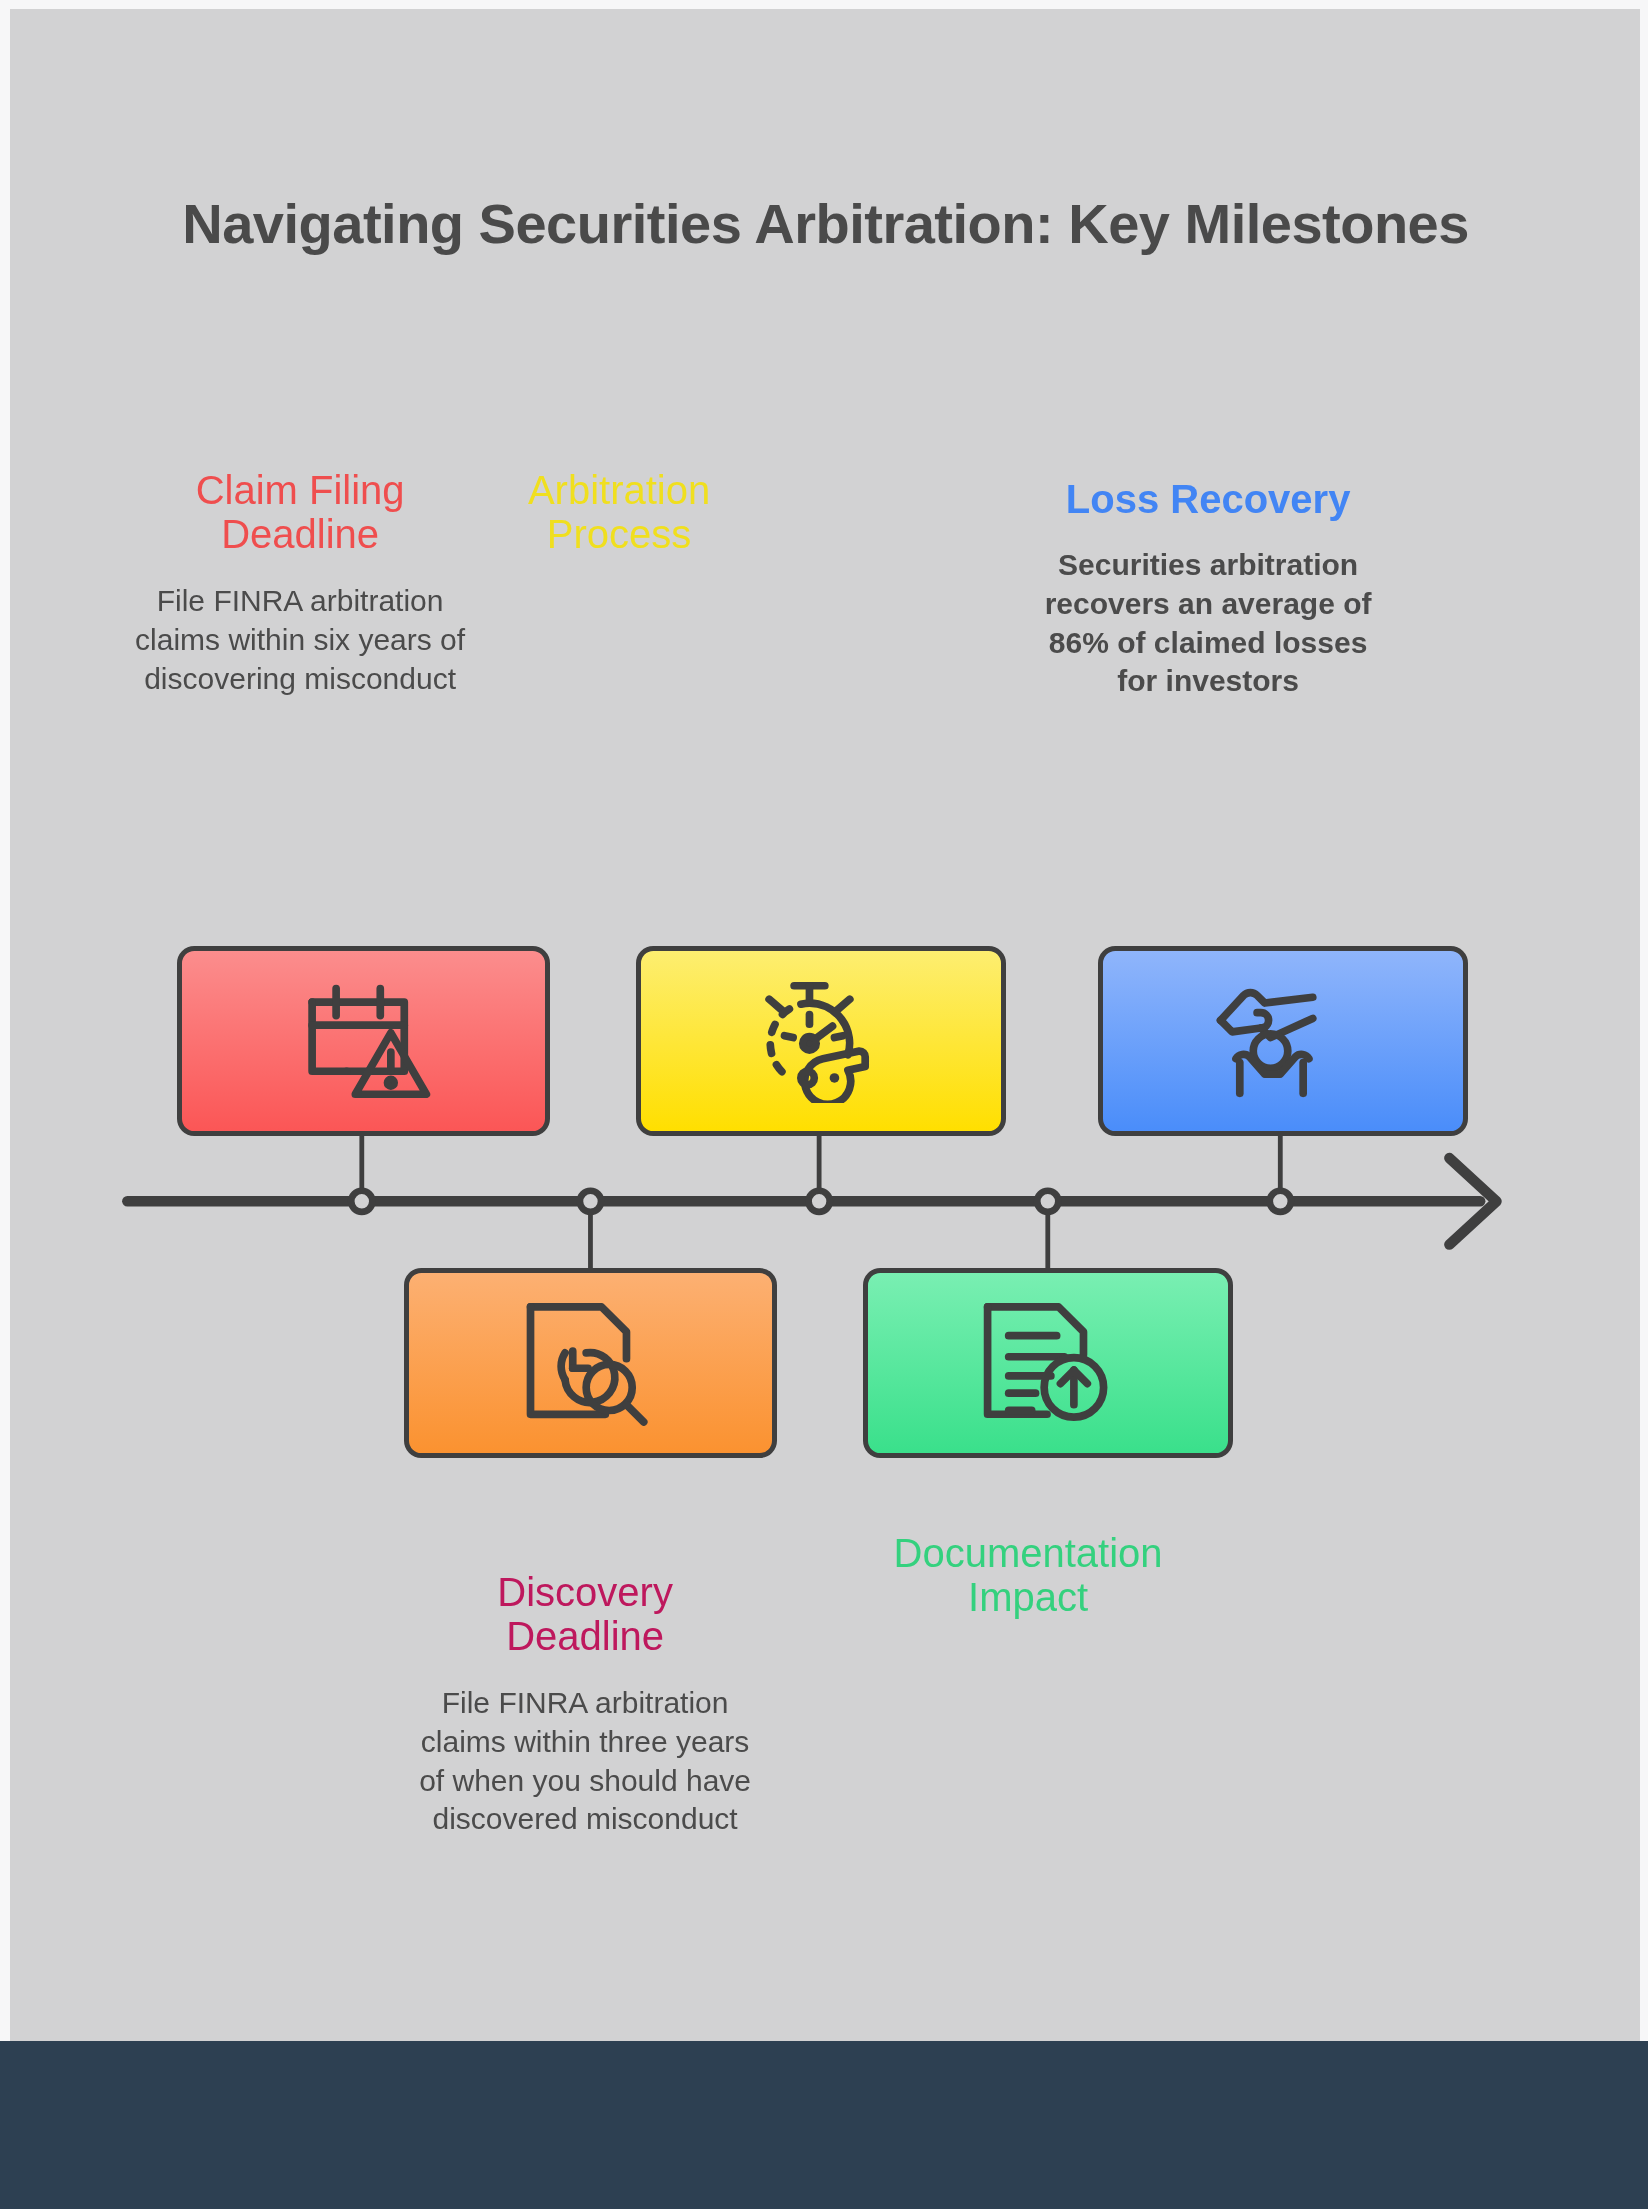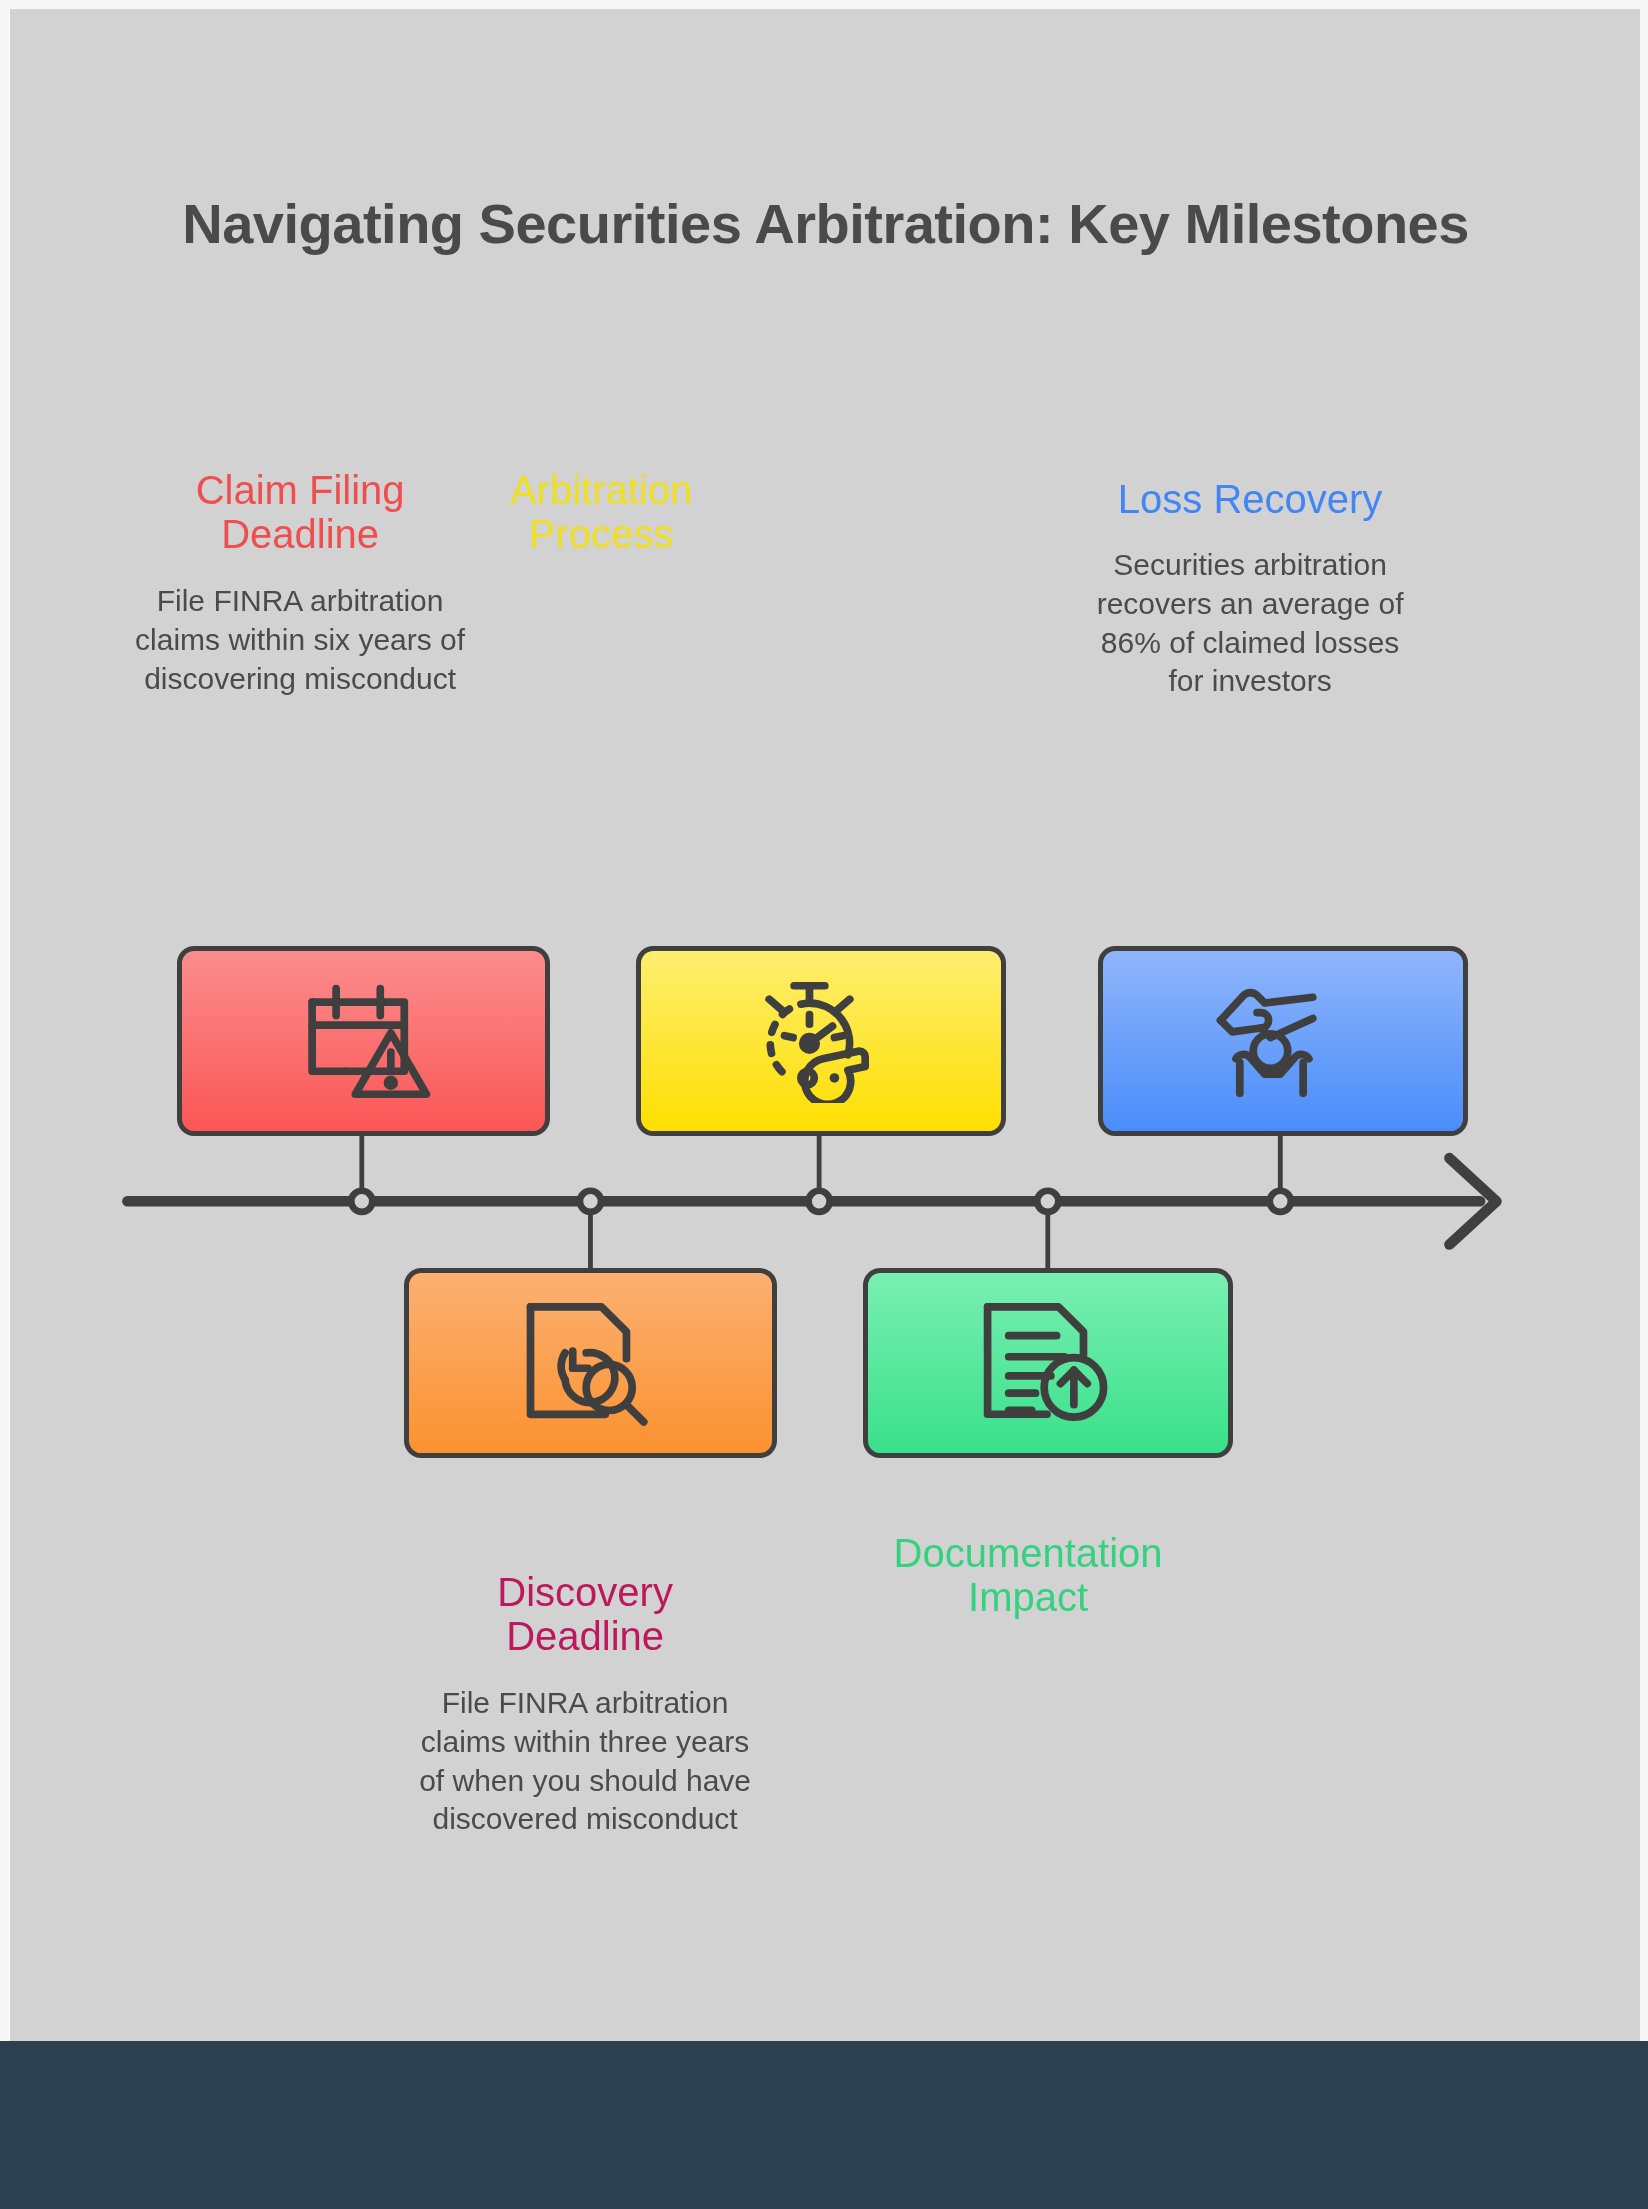--- a/index.html
+++ b/index.html
@@ -48,22 +48,22 @@
     margin-bottom: 25px;
   }
   .block .body {
     font-size: 30px;
     line-height: 1.29;
     color: #4b4b4b;
     margin-top: 13px;
   }
 
   .blk-top-1 { left: 125px;  top: 459px; width: 331px; }
-  .blk-top-2 { left: 426px;  top: 459px; width: 331px; }
-  .blk-top-3 { left: 1075px; top: 468px; width: 331px; }
+  .blk-top-2 { left: 444px;  top: 459px; width: 331px; }
+  .blk-top-3 { left: 1033px; top: 468px; width: 331px; font-weight: bold; }
 
   .blk-bot-1 { left: 405px; top: 1561px; width: 341px; }
   .blk-bot-2 { left: 853px; top: 1522px; width: 331px; }
 
   
   #axis {
     position: absolute;
     left: 0; top: 0;
     width: 1649px; height: 2033px;
     pointer-events: none;

